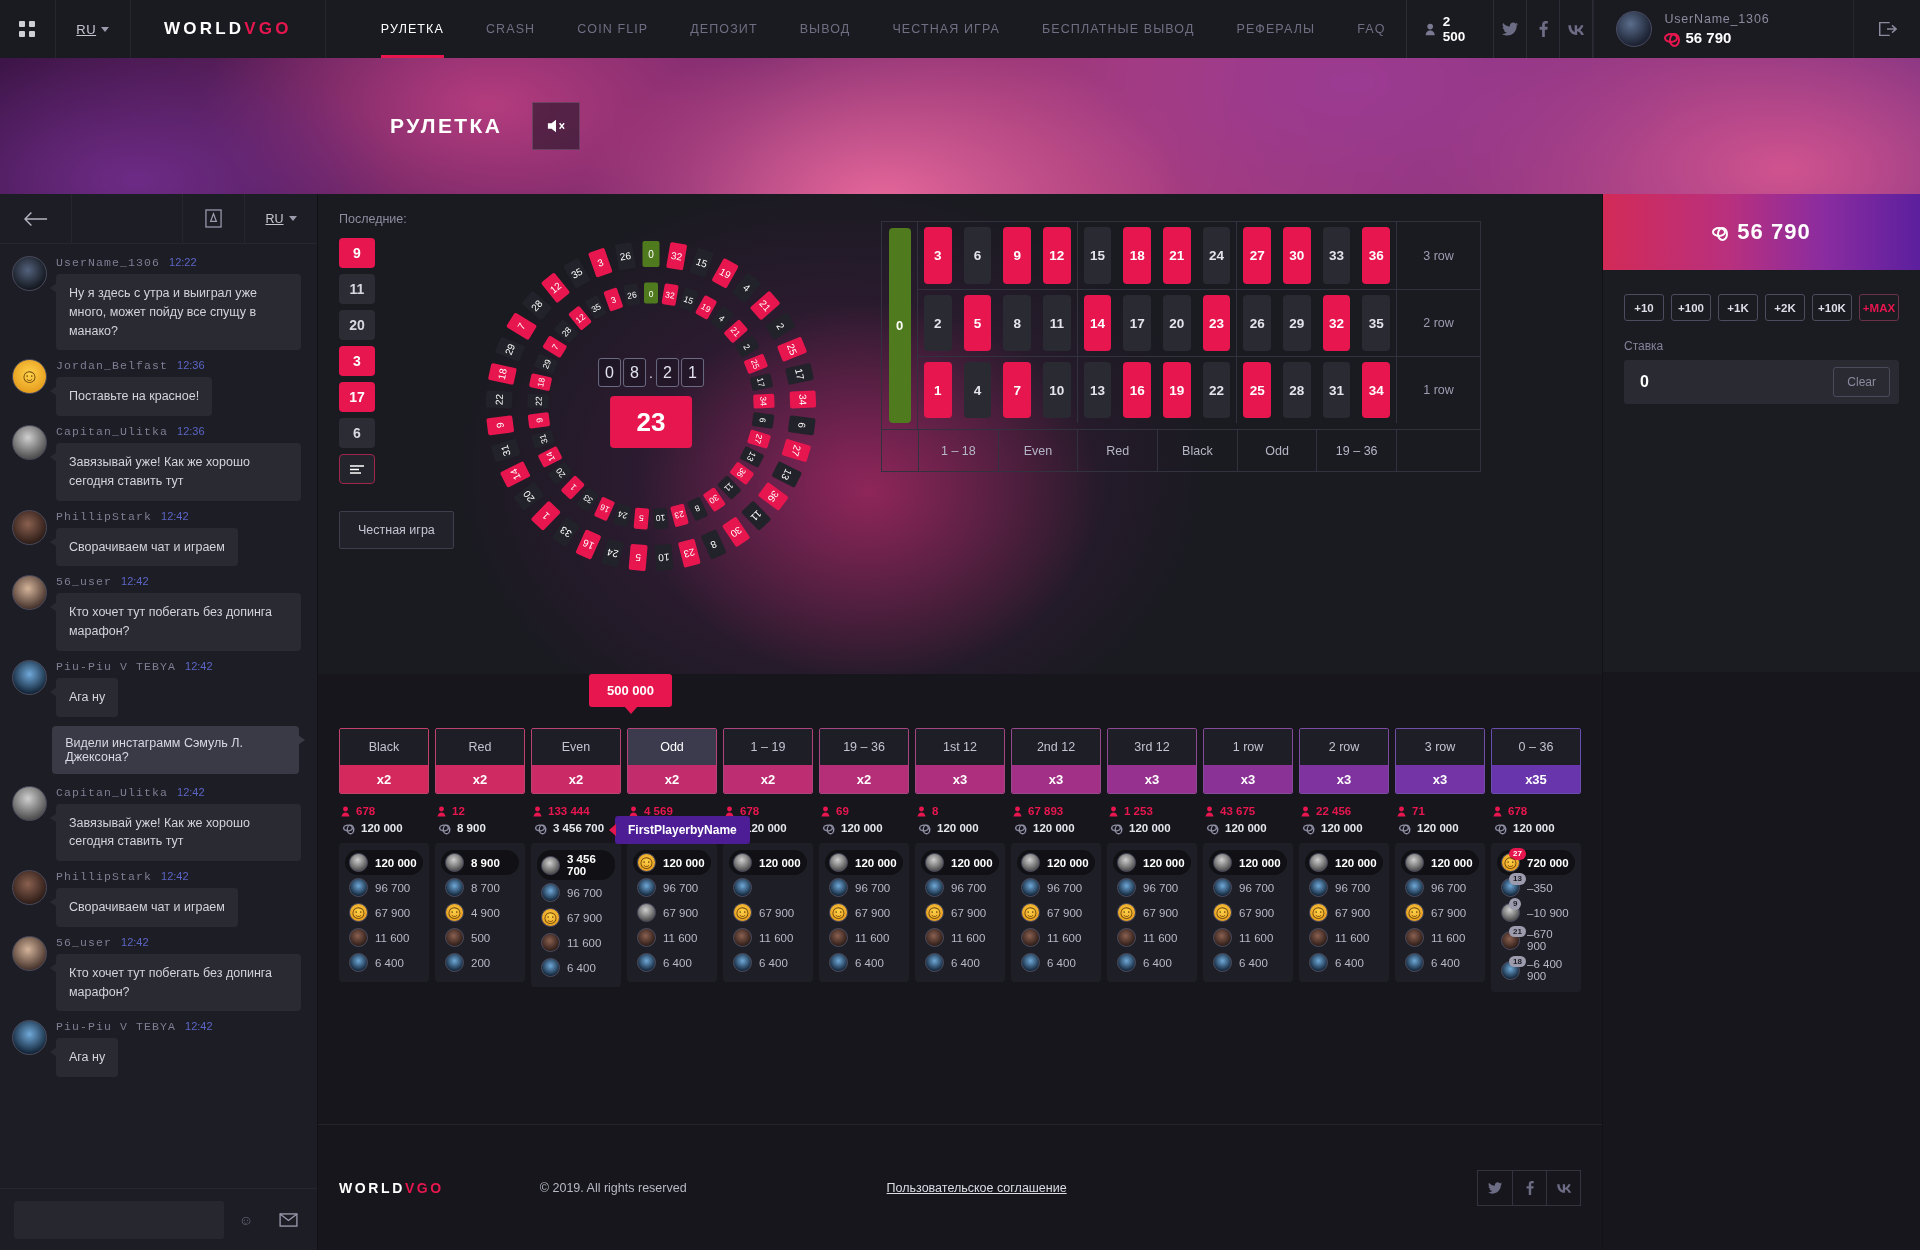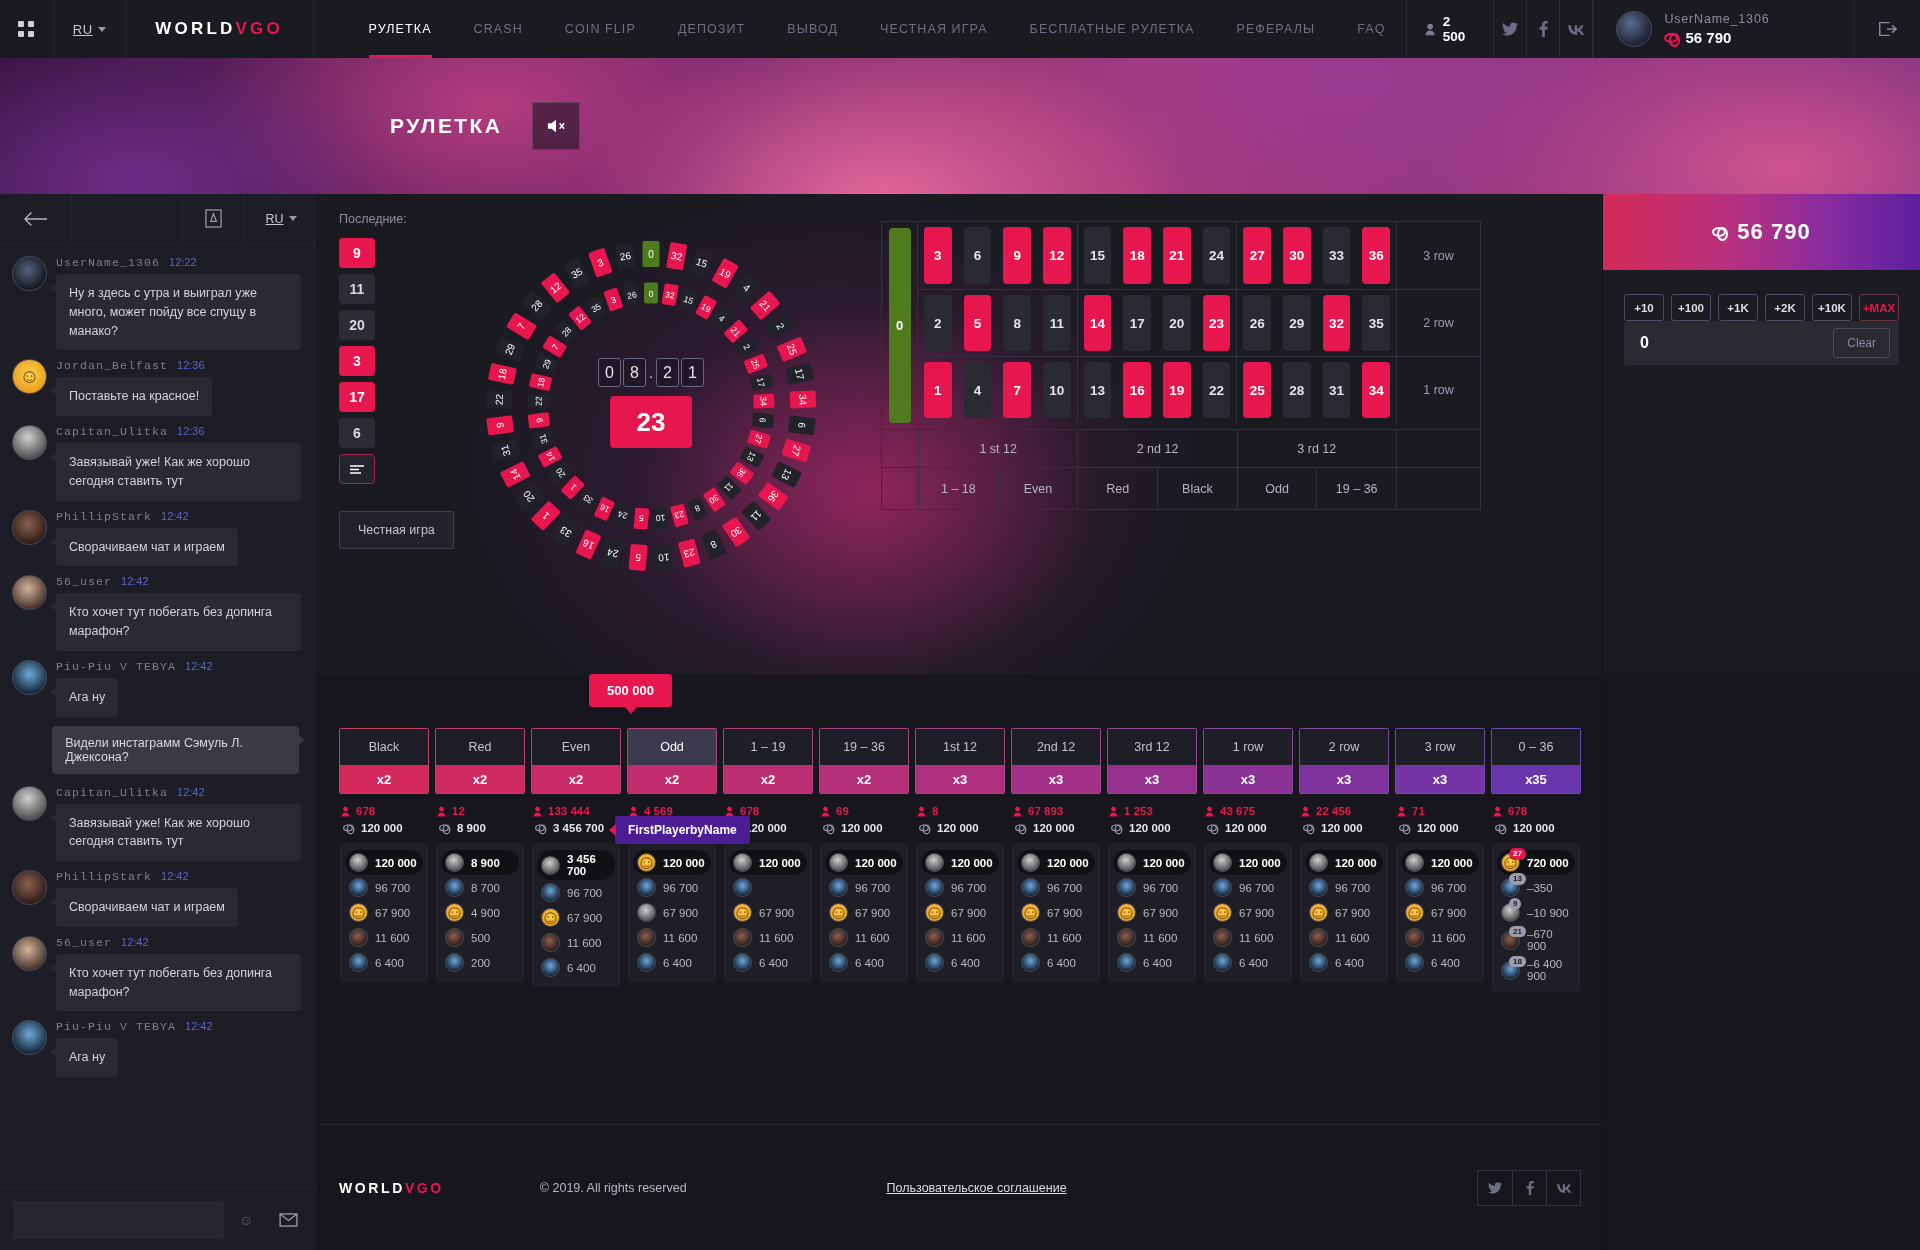--- a/index.html
+++ b/index.html
@@ -256,21 +256,21 @@
       <span class="w">WORLD</span>
         <span class="v">VGO</span>
     </div>
     <div class="nav-links" id="nav-links">
         <div class="nav-link active">РУЛЕТКА</div>
         <div class="nav-link">CRASH</div>
         <div class="nav-link">COIN FLIP</div>
         <div class="nav-link">ДЕПОЗИТ</div>
         <div class="nav-link">ВЫВОД</div>
         <div class="nav-link">ЧЕСТНАЯ ИГРА</div>
-        <div class="nav-link">БЕСПЛАТНЫЕ РУЛЕТКА</div>
+        <div class="nav-link">БЕСПЛАТНЫЕ ВЫВОД</div>
         <div class="nav-link">РЕФЕРАЛЫ</div>
         <div class="nav-link">FAQ</div>
       </div>
     <div class="nav-right">
       <div class="online-box">
         <svg width="11" height="13" viewBox="0 0 11 13">
             <circle cx="5.5" cy="3.4" r="3" fill="#7a7a92"></circle>
             <path d="M0.7 12.6c0-2.8 2.2-5 4.8-5s4.8 2.2 4.8 5z" fill="#7a7a92"></path>
           </svg>
         <span>2 500</span>
@@ -902,27 +902,20 @@
                   <div class="bt-cell">
                     <div class="nchip nc-black">31</div>
                   </div>
                   <div class="bt-cell">
                     <div class="nchip nc-red">34</div>
                   </div>
                 </div>
                 <div class="bt-rowlabel">1 row</div>
               </div>
             </div>
-        </div>
-        <div class="bt-doz">
-          <div class="sp"></div>
-          <div class="doz">1 st 12</div>
-          <div class="doz">2 nd 12</div>
-          <div class="doz">3 rd 12</div>
-          <div class="pad"></div>
         </div>
         <div class="bt-out">
           <div class="sp"></div>
           <div class="outb">1 – 18</div>
           <div class="outb">Even</div>
           <div class="outb">Red</div>
           <div class="outb">Black</div>
           <div class="outb">Odd</div>
           <div class="outb">19 – 36</div>
           <div class="pad"></div>
@@ -1512,19 +1505,20 @@
       <span class="bal-num">56 790</span>
     </div>
     <div class="quick" id="quick-btns">
         <button class="qbtn">+10</button>
         <button class="qbtn">+100</button>
         <button class="qbtn">+1K</button>
         <button class="qbtn">+2K</button>
         <button class="qbtn">+10K</button>
         <button class="qbtn max">+MAX</button>
       </div>
+    <div class="stake-lbl">Ставка</div>
     <div class="stake-box">
       <span class="stake-val">0</span>
       <button class="clear-btn">Clear</button>
     </div>
   </div>
   <div class="right-fill"></div>
 </div>
 
 </body></html>

